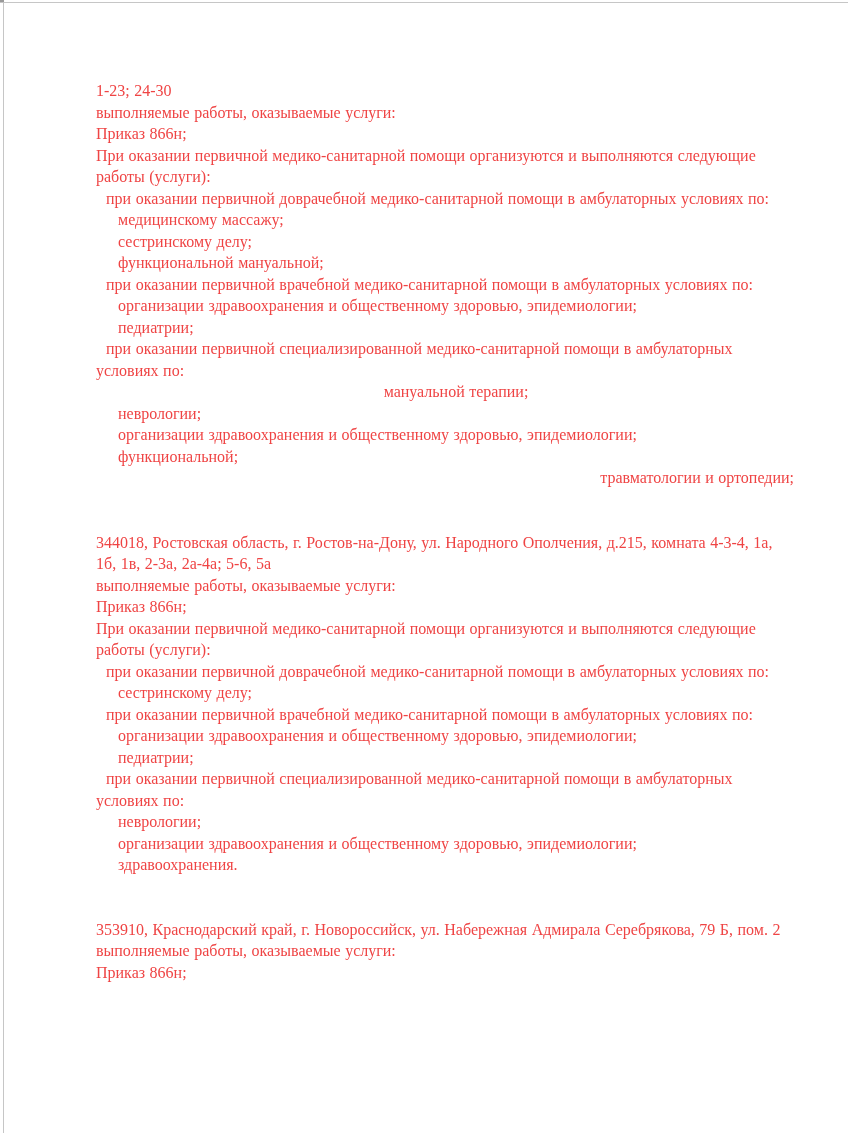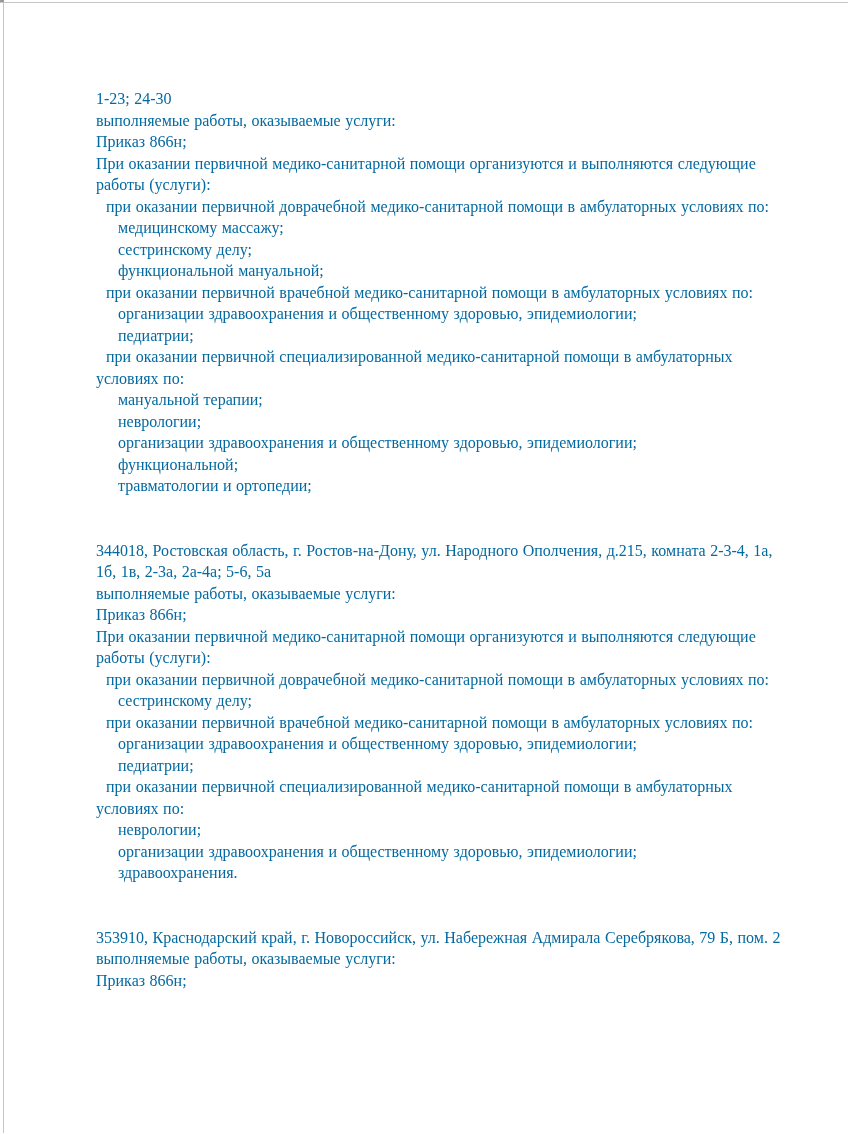--- a/index.html
+++ b/index.html
@@ -38,26 +38,26 @@
     position: absolute;
     left: 0;
     top: 0;
     width: 4px;
     height: 3px;
     background: #9a9a9a;
   }
   .doc {
     position: absolute;
     left: 96px;
-    top: 88px;
+    top: 80px;
     width: 698px;
     font-family: "Liberation Serif", "DejaVu Serif", serif;
     font-size: 16px;
     line-height: 21.5px;
-    color: #0369a1;
+    color: #ef4444;
   }
   .block {
     margin: 0 0 43px 0;
   }
   .line {
     margin: 0;
     padding: 0;
     word-spacing: 0.5px;
   }
 </style>
@@ -75,28 +75,28 @@
         <p class="line" style="text-indent: 0px;">Приказ 866н;</p>
         <p class="line" style="text-indent: 0px;">При оказании первичной медико-санитарной помощи организуются и выполняются следующие работы (услуги):</p>
         <p class="line" style="text-indent: 10px;">при оказании первичной доврачебной медико-санитарной помощи в амбулаторных условиях по:</p>
         <p class="line" style="text-indent: 22px;">медицинскому массажу;</p>
         <p class="line" style="text-indent: 22px;">сестринскому делу;</p>
         <p class="line" style="text-indent: 22px;">функциональной мануальной;</p>
         <p class="line" style="text-indent: 10px;">при оказании первичной врачебной медико-санитарной помощи в амбулаторных условиях по:</p>
         <p class="line" style="text-indent: 22px;">организации здравоохранения и общественному здоровью, эпидемиологии;</p>
         <p class="line" style="text-indent: 22px;">педиатрии;</p>
         <p class="line" style="text-indent: 10px;">при оказании первичной специализированной медико-санитарной помощи в амбулаторных условиях по:</p>
-        <p class="line" style="text-indent: 22px;">мануальной терапии;</p>
+        <p class="line" style="text-indent: 22px; text-align: center;">мануальной терапии;</p>
         <p class="line" style="text-indent: 22px;">неврологии;</p>
         <p class="line" style="text-indent: 22px;">организации здравоохранения и общественному здоровью, эпидемиологии;</p>
         <p class="line" style="text-indent: 22px;">функциональной;</p>
-        <p class="line" style="text-indent: 22px;">травматологии и ортопедии;</p>
+        <p class="line" style="text-indent: 22px; text-align: right;">травматологии и ортопедии;</p>
       </div>
       <div class="block">
-        <p class="line" style="text-indent: 0px;">344018, Ростовская область, г. Ростов-на-Дону, ул. Народного Ополчения, д.215, комната 2-3-4, 1а, 1б, 1в, 2-3а, 2а-4а; 5-6, 5а</p>
+        <p class="line" style="text-indent: 0px;">344018, Ростовская область, г. Ростов-на-Дону, ул. Народного Ополчения, д.215, комната 4-3-4, 1а, 1б, 1в, 2-3а, 2а-4а; 5-6, 5а</p>
         <p class="line" style="text-indent: 0px;">выполняемые работы, оказываемые услуги:</p>
         <p class="line" style="text-indent: 0px;">Приказ 866н;</p>
         <p class="line" style="text-indent: 0px;">При оказании первичной медико-санитарной помощи организуются и выполняются следующие работы (услуги):</p>
         <p class="line" style="text-indent: 10px;">при оказании первичной доврачебной медико-санитарной помощи в амбулаторных условиях по:</p>
         <p class="line" style="text-indent: 22px;">сестринскому делу;</p>
         <p class="line" style="text-indent: 10px;">при оказании первичной врачебной медико-санитарной помощи в амбулаторных условиях по:</p>
         <p class="line" style="text-indent: 22px;">организации здравоохранения и общественному здоровью, эпидемиологии;</p>
         <p class="line" style="text-indent: 22px;">педиатрии;</p>
         <p class="line" style="text-indent: 10px;">при оказании первичной специализированной медико-санитарной помощи в амбулаторных условиях по:</p>
         <p class="line" style="text-indent: 22px;">неврологии;</p>

